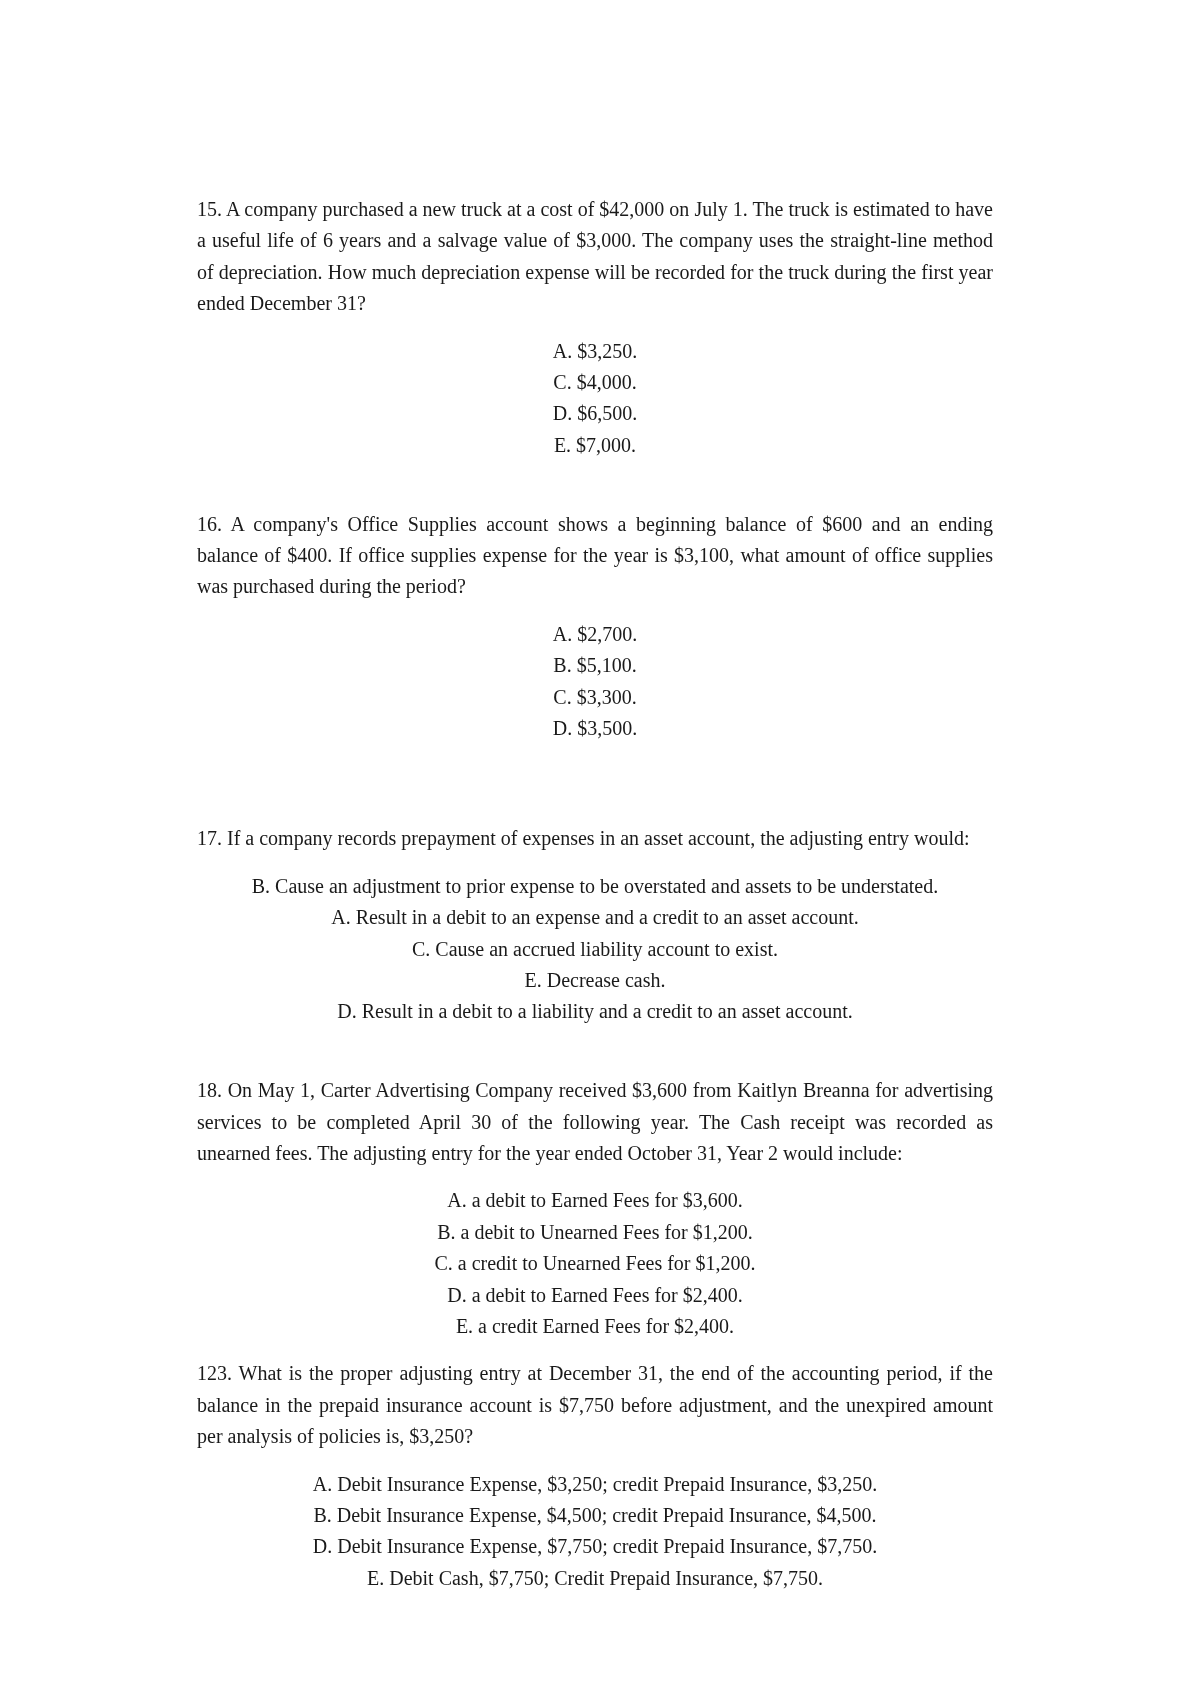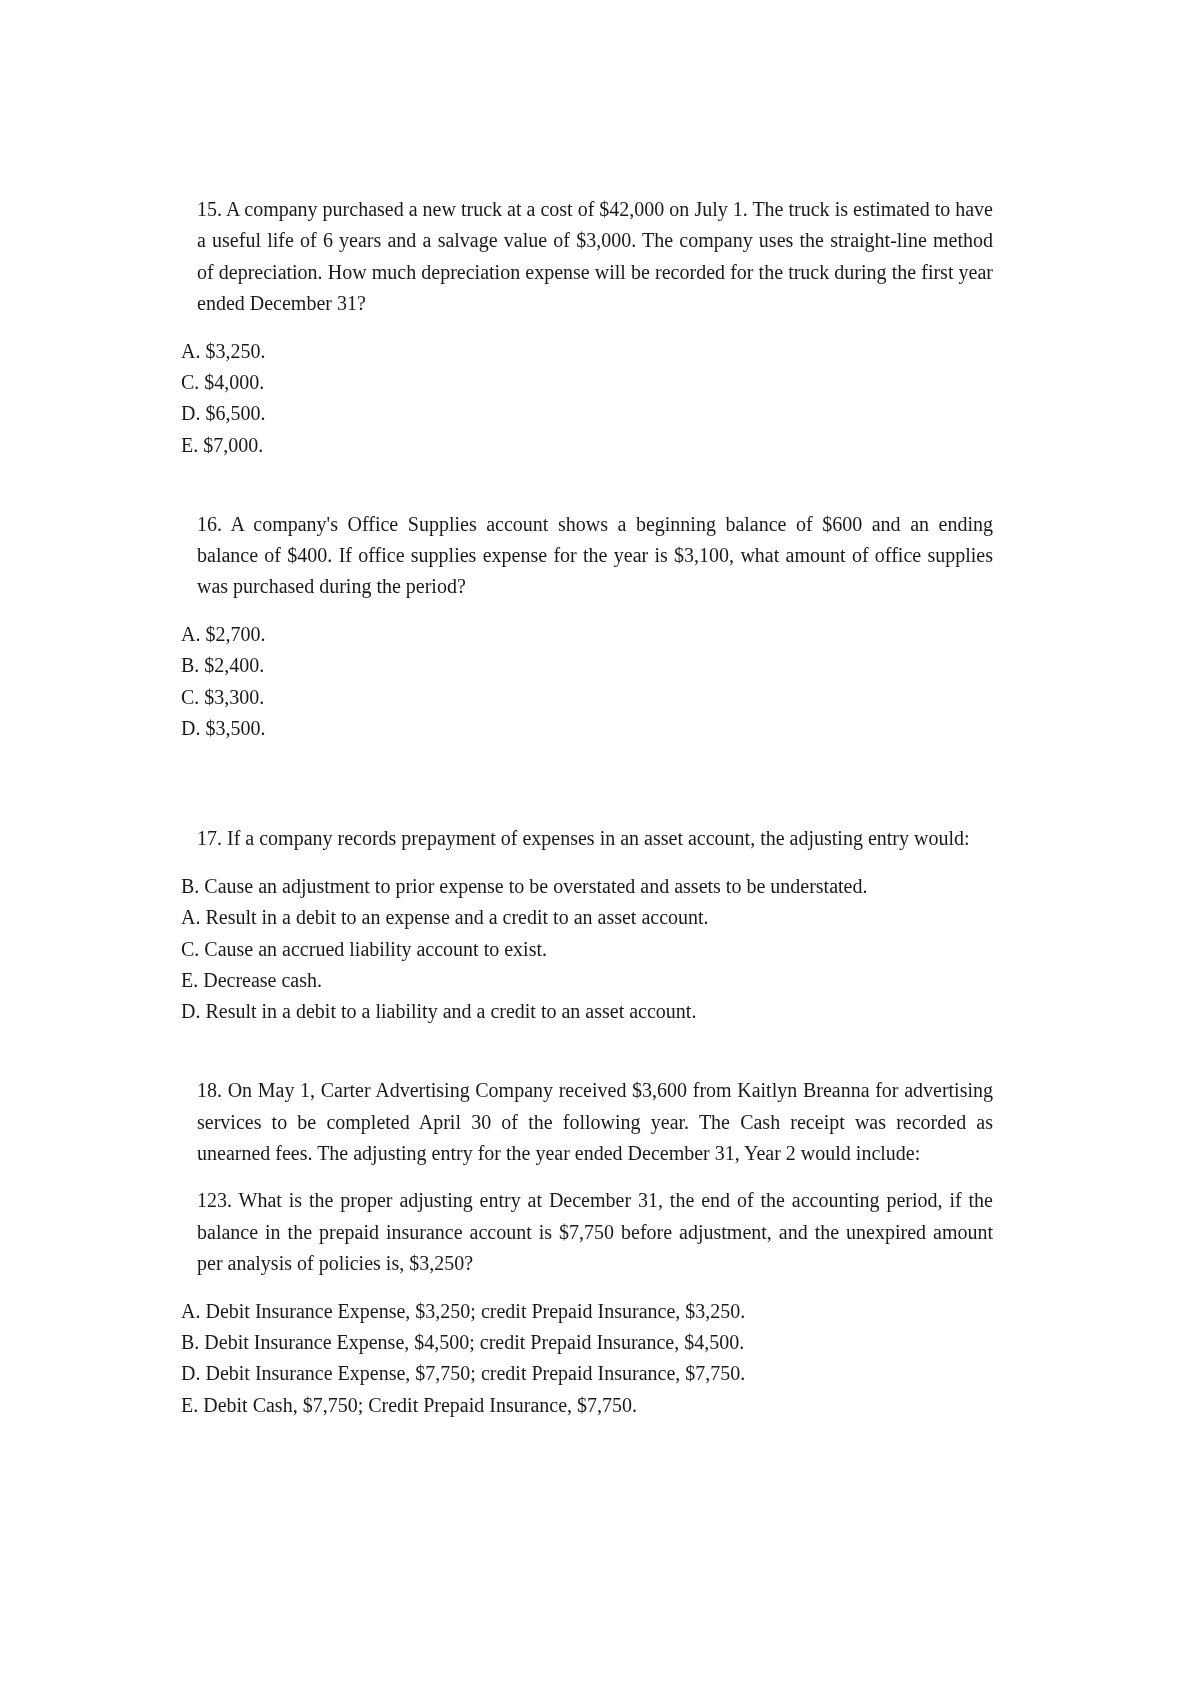--- a/index.html
+++ b/index.html
@@ -23,21 +23,21 @@
       line-height: 31.4px;
       color: #1a1a1a;
     }
     .question { margin: 0; }
     .stem {
       margin: 16px;
       text-align: justify;
       text-align-last: left;
     }
     .options { margin: 0; padding: 0; list-style: none; }
-    .option { margin: 0; }
+    .option { margin: 0; text-align: center; }
     .gap-1 { height: 31.4px; }
     .gap-2 { height: 62.8px; }
   </style>
 </head>
 <body>
 
 <div class="page">
 
   <div class="question">
     <p class="stem">15. A company purchased a new truck at a cost of $42,000 on July 1. The truck is estimated to have a useful life of 6 years and a salvage value of $3,000. The company uses the straight-line method of depreciation. How much depreciation expense will be recorded for the truck during the first year ended December 31?</p>
@@ -48,21 +48,21 @@
       <li class="option">E. $7,000.</li>
     </ul>
   </div>
 
   <div class="gap-1"></div>
 
   <div class="question">
     <p class="stem">16. A company's Office Supplies account shows a beginning balance of $600 and an ending balance of $400. If office supplies expense for the year is $3,100, what amount of office supplies was purchased during the period?</p>
     <ul class="options">
       <li class="option">A. $2,700.</li>
-      <li class="option">B. $2,400.</li>
+      <li class="option">B. $5,100.</li>
       <li class="option">C. $3,300.</li>
       <li class="option">D. $3,500.</li>
     </ul>
   </div>
 
   <div class="gap-2"></div>
 
   <div class="question">
     <p class="stem">17. If a company records prepayment of expenses in an asset account, the adjusting entry would:</p>
     <ul class="options">
@@ -70,21 +70,28 @@
       <li class="option">A. Result in a debit to an expense and a credit to an asset account.</li>
       <li class="option">C. Cause an accrued liability account to exist.</li>
       <li class="option">E. Decrease cash.</li>
       <li class="option">D. Result in a debit to a liability and a credit to an asset account.</li>
     </ul>
   </div>
 
   <div class="gap-1"></div>
 
   <div class="question">
-    <p class="stem">18. On May 1, Carter Advertising Company received $3,600 from Kaitlyn Breanna for advertising services to be completed April 30 of the following year. The Cash receipt was recorded as unearned fees. The adjusting entry for the year ended December 31, Year 2 would include:</p>
+    <p class="stem">18. On May 1, Carter Advertising Company received $3,600 from Kaitlyn Breanna for advertising services to be completed April 30 of the following year. The Cash receipt was recorded as unearned fees. The adjusting entry for the year ended October 31, Year 2 would include:</p>
+    <ul class="options">
+      <li class="option">A. a debit to Earned Fees for $3,600.</li>
+      <li class="option">B. a debit to Unearned Fees for $1,200.</li>
+      <li class="option">C. a credit to Unearned Fees for $1,200.</li>
+      <li class="option">D. a debit to Earned Fees for $2,400.</li>
+      <li class="option">E. a credit Earned Fees for $2,400.</li>
+    </ul>
   </div>
 
   <div class="question">
     <p class="stem">123. What is the proper adjusting entry at December 31, the end of the accounting period, if the balance in the prepaid insurance account is $7,750 before adjustment, and the unexpired amount per analysis of policies is, $3,250?</p>
     <ul class="options">
       <li class="option">A. Debit Insurance Expense, $3,250; credit Prepaid Insurance, $3,250.</li>
       <li class="option">B. Debit Insurance Expense, $4,500; credit Prepaid Insurance, $4,500.</li>
       <li class="option">D. Debit Insurance Expense, $7,750; credit Prepaid Insurance, $7,750.</li>
       <li class="option">E. Debit Cash, $7,750; Credit Prepaid Insurance, $7,750.</li>
     </ul>

